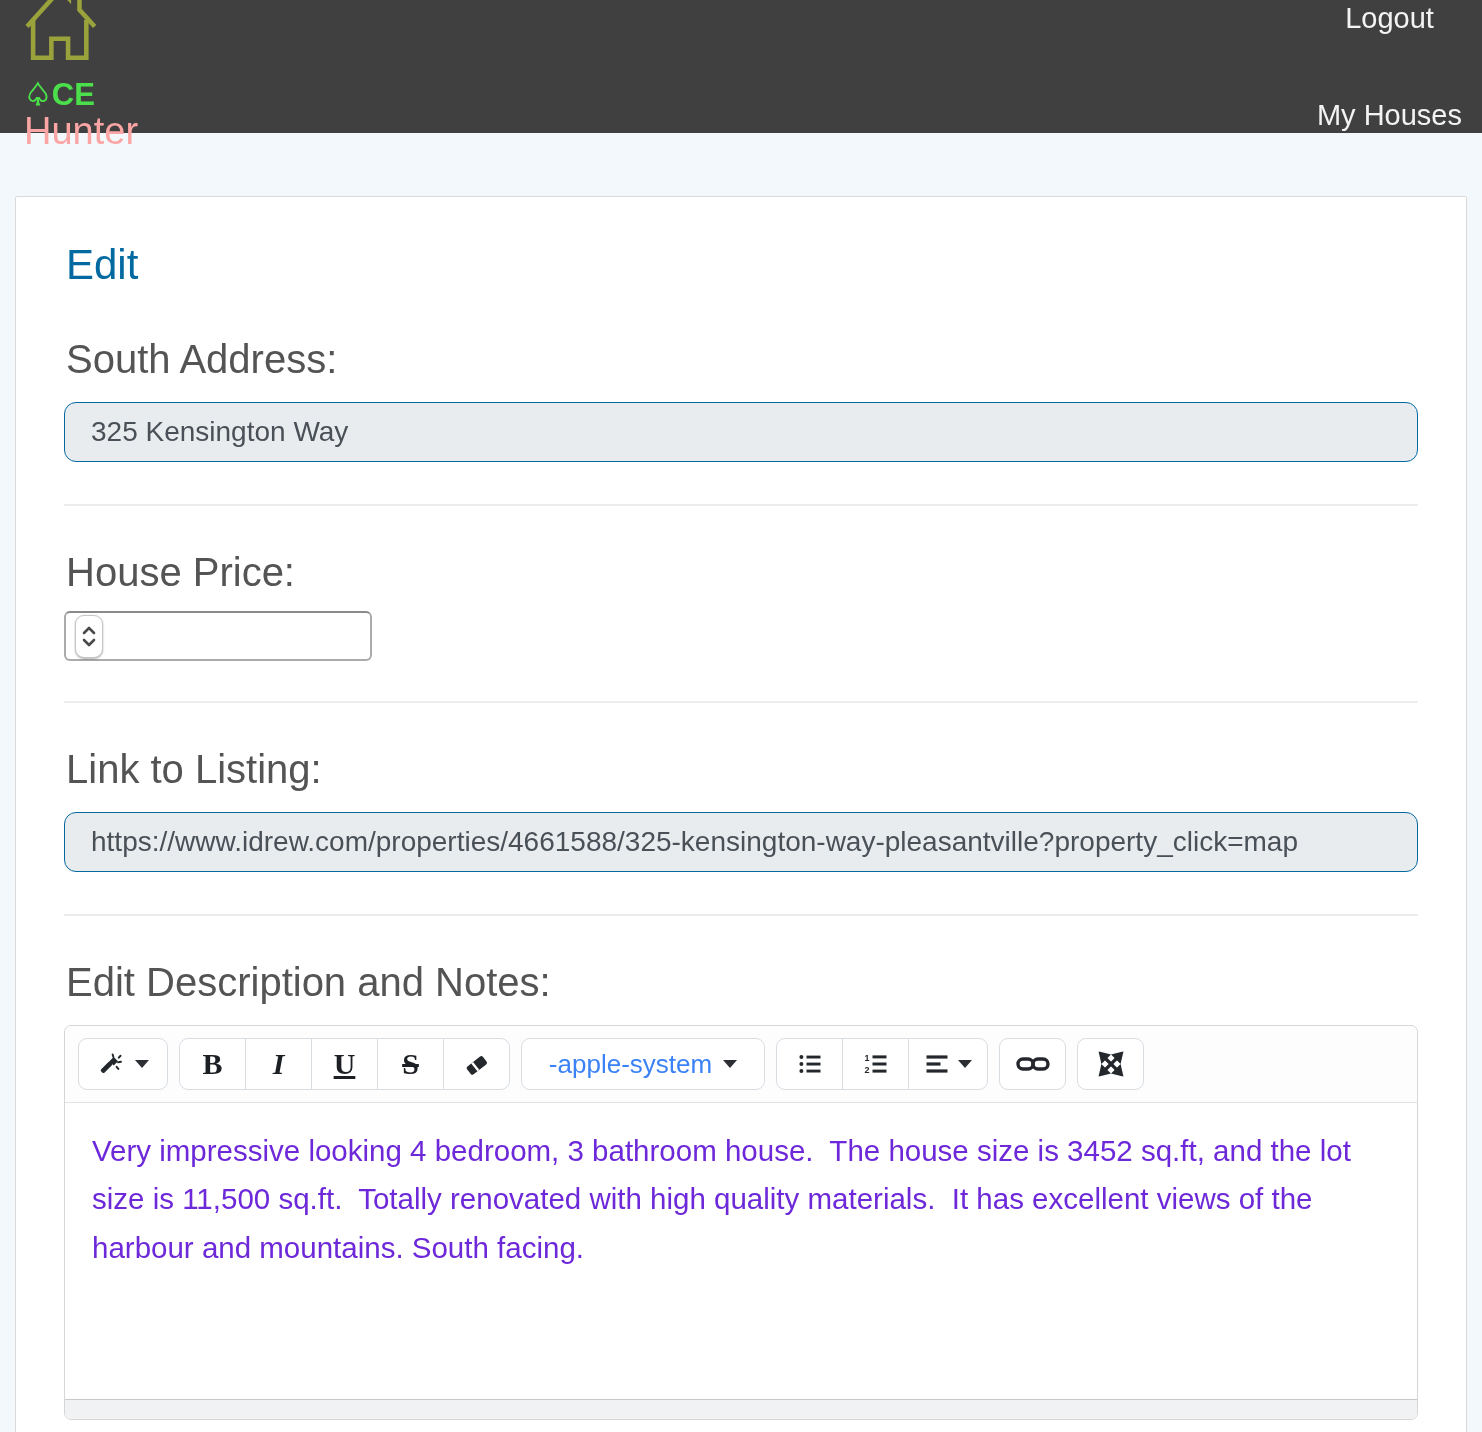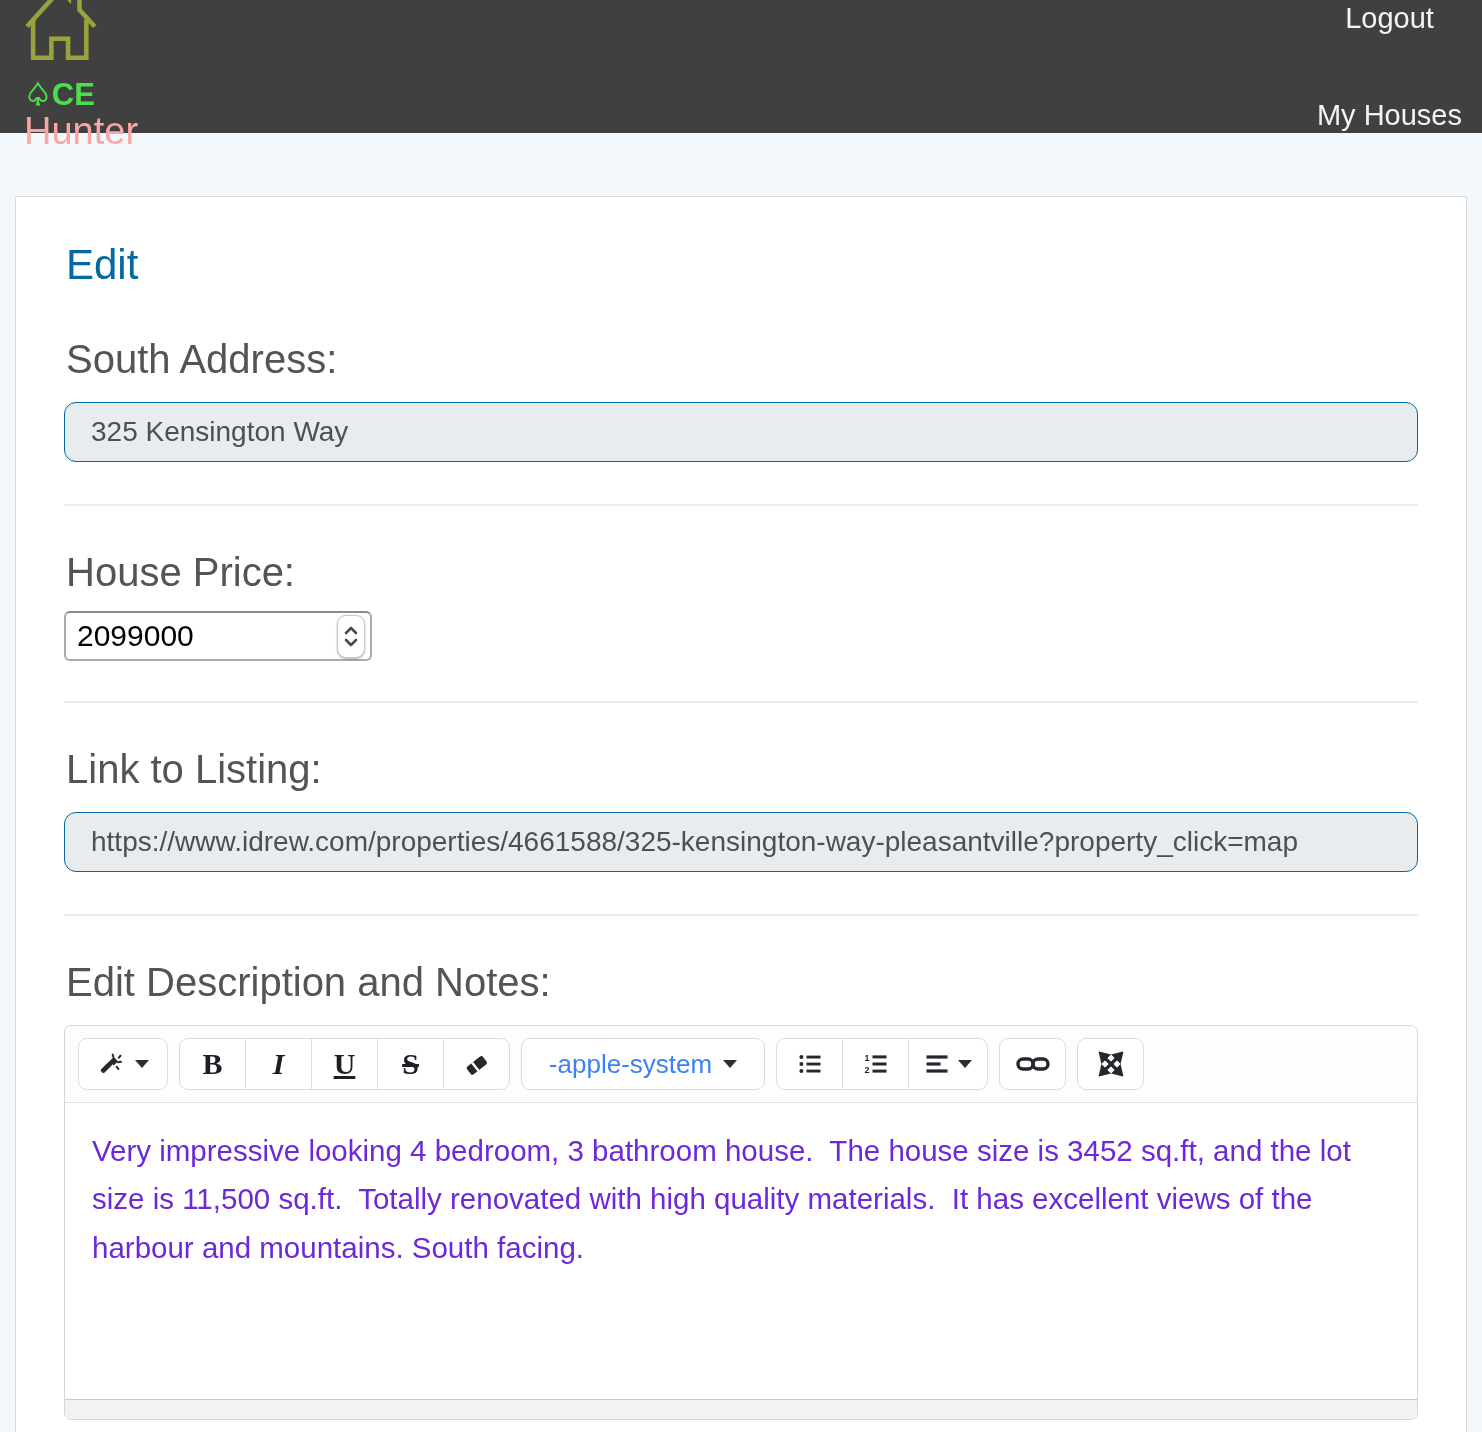--- a/index.html
+++ b/index.html
@@ -125,21 +125,20 @@
 
     <h1 class="page-title">Edit</h1>
 
     <h2 class="section-label">South Address:</h2>
     <input class="input-display" value="325 Kensington Way" style="">
 
     <hr class="divider">
 
     <h2 class="section-label" style="margin-bottom:16px;">House Price:</h2>
     <div class="price-field">
-      <input type="text" value="2099000" style="">
       <span class="spinner">
         <svg width="14" height="9" viewBox="0 0 14 9">
             <polyline points="2,7 7,2 12,7" fill="none" stroke="#4a4a4a" stroke-width="2.6" stroke-linecap="round" stroke-linejoin="round"></polyline>
           </svg>
         <svg width="14" height="9" viewBox="0 0 14 9">
             <polyline points="2,2 7,7 12,2" fill="none" stroke="#4a4a4a" stroke-width="2.6" stroke-linecap="round" stroke-linejoin="round"></polyline>
           </svg>
       </span>
     </div>
 

